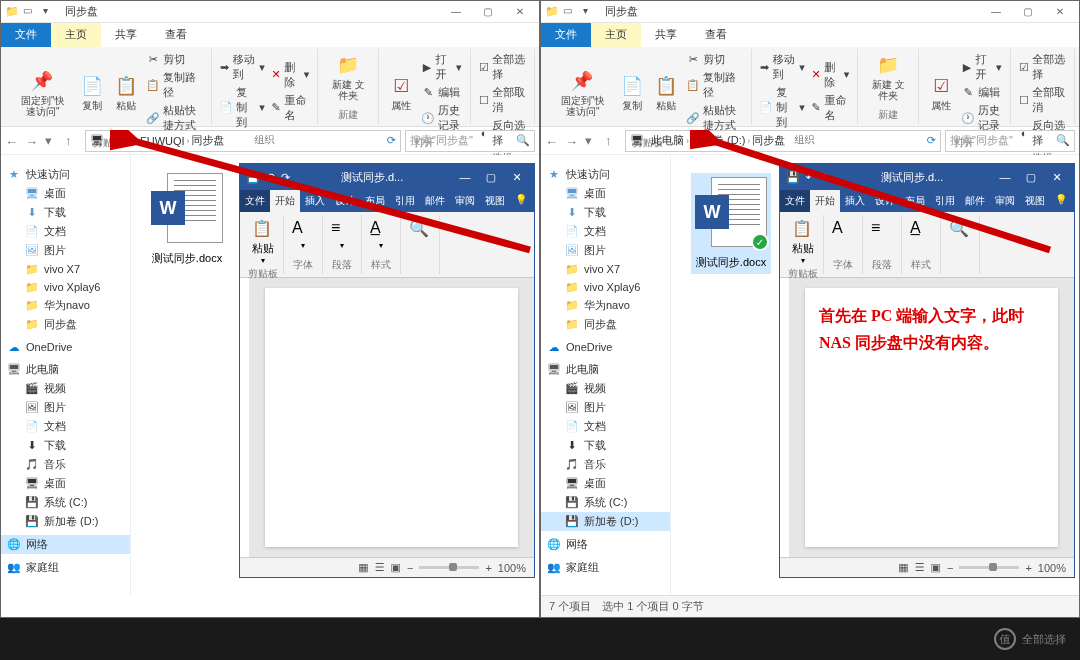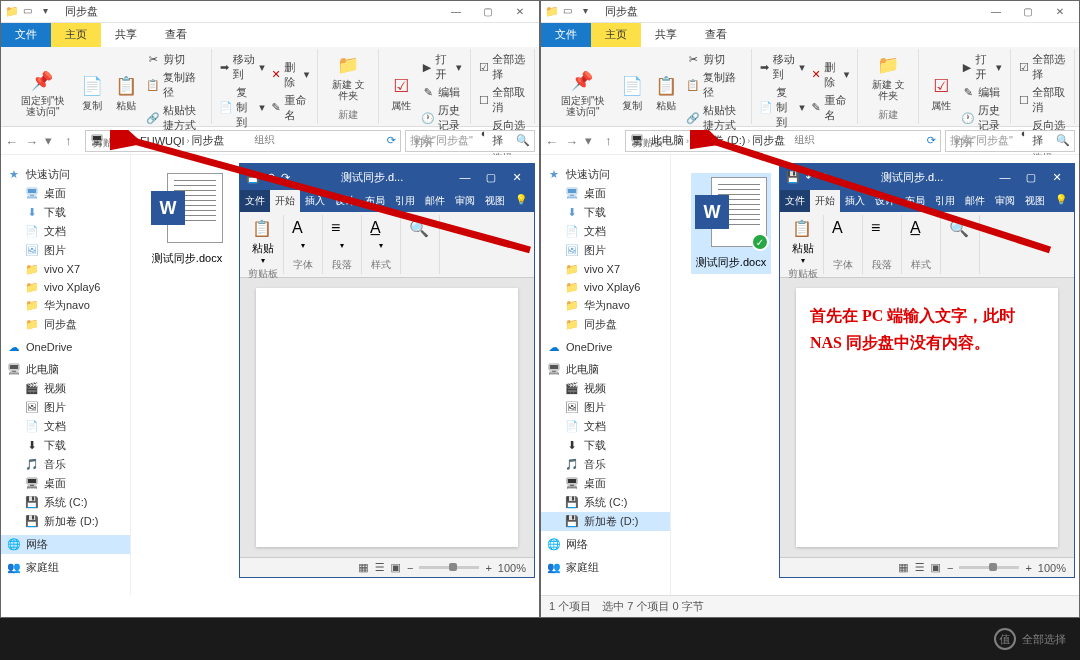--- a/index.html
+++ b/index.html
@@ -10,21 +10,21 @@
 .titlebar{height:22px;background:#fff;display:flex;align-items:center;padding:0 4px;border-bottom:1px solid #e5e5e5;}
 .titlebar .ticon{width:14px;height:14px;margin-right:4px;}
 .titlebar .qat{display:flex;gap:6px;margin-right:8px;}
 .titlebar .qat span{width:14px;height:14px;font-size:10px;color:#555;}
 .titlebar .ttitle{flex:1;color:#333;}
 .wincontrols{display:flex;gap:2px;}
 .wincontrols span{width:30px;height:20px;display:flex;align-items:center;justify-content:center;color:#666;font-size:10px;}
 .tabs{height:24px;display:flex;background:#fff;}
 .tab{padding:4px 14px;color:#333;}
 .tab.file{background:#1979ca;color:#fff;}
-.tab.active{background:#fde047;}
+.tab.active{background:#fef9c3;}
 .ribbon{height:80px;background:#f5f5f5;border-bottom:1px solid #ddd;display:flex;padding:2px 4px;}
 .rgroup{border-right:1px solid #e0e0e0;padding:2px 6px;display:flex;flex-direction:column;justify-content:space-between;}
 .rgroup .label{text-align:center;color:#777;font-size:10px;padding-top:2px;}
 .rbig{display:flex;flex-direction:column;align-items:center;gap:2px;padding:2px 4px;color:#444;}
 .rbig .ico{width:24px;height:24px;display:flex;align-items:center;justify-content:center;font-size:18px;}
 .rbig .txt{font-size:10px;text-align:center;line-height:1.1;}
 .rrow{display:flex;align-items:center;gap:2px;}
 .rsmall{display:flex;align-items:center;gap:3px;padding:1px 2px;color:#444;font-size:10px;}
 .rsmall .ico{width:14px;height:14px;font-size:11px;display:inline-flex;align-items:center;justify-content:center;}
 .rcol{display:flex;flex-direction:column;gap:1px;}
@@ -56,21 +56,21 @@
 .wtitle .ctrl span{width:22px;text-align:center;}
 .wtabs{height:22px;background:#2b579a;display:flex;color:#fff;}
 .wtab{padding:4px 5px;font-size:10px;}
 .wtab.file{background:#1e3f6f;}
 .wtab.active{background:#f3f3f3;color:#333;}
 .wribbon{height:66px;background:#f3f3f3;border-bottom:1px solid #ccc;display:flex;padding:3px;}
 .wrgrp{border-right:1px solid #ddd;padding:2px 5px;display:flex;flex-direction:column;}
 .wrgrp .lbl{text-align:center;color:#777;font-size:10px;margin-top:auto;}
 .wbig{display:flex;flex-direction:column;align-items:center;padding:2px 3px;}
 .wbig .ico{width:22px;height:22px;font-size:16px;}
-.wpage{flex:1;background:#e6e6e6;padding:10px 16px;overflow:hidden;}
+.wpage{flex:1;background:#e6e6e6;padding:10px 16px;overflow:hidden;margin-left:9px;}
 .wdoc{background:#fff;height:100%;padding:14px;box-shadow:0 1px 3px rgba(0,0,0,0.2);}
 .wstatus{height:20px;background:#f3f3f3;border-top:1px solid #ccc;display:flex;align-items:center;justify-content:flex-end;gap:6px;padding:0 8px;color:#555;font-size:10px;}
 .wstatus .slider{width:60px;height:3px;background:#ccc;position:relative;}
 .wstatus .slider::after{content:"";position:absolute;left:50%;top:-3px;width:8px;height:8px;background:#888;border-radius:2px;}
 .statusbar{position:absolute;bottom:0;left:0;right:0;height:22px;background:#f5f5f5;border-top:1px solid #ddd;display:flex;align-items:center;padding:0 8px;color:#555;}
 .arrow{position:absolute;pointer-events:none;}
 .annotation{color:#d00;font-size:16px;font-weight:bold;line-height:1.7;font-family:"Microsoft YaHei";}
 .watermark{position:absolute;right:14px;bottom:10px;color:#aaa;font-size:13px;display:flex;align-items:center;gap:6px;opacity:0.7;}
 .watermark .logo{width:22px;height:22px;border:2px solid #aaa;border-radius:50%;display:flex;align-items:center;justify-content:center;font-size:11px;}
 .sitem.selected{background:#cde8ff;}
@@ -729,21 +729,21 @@
             <span>▣</span>
           <span>−</span>
             <div class="slider"></div>
             <span>+</span>
           <span>100%</span>
         </div>
       </div>
     </div>
   </div>
   <div class="statusbar">
-      <span>1 个项目　选中 7 个项目 0 字节</span>
+      <span>7 个项目　选中 1 个项目 0 字节</span>
     </div>
 </div>
 
 <svg class="arrow" style="left:110px;top:130px;width:430px;height:140px">
     <defs>
       <marker id="ah1" markerWidth="12" markerHeight="12" refX="2" refY="6" orient="auto">
         <path d="M12,0 L0,6 L12,12 Z" fill="#c00"></path>
       </marker>
     </defs>
     <line x1="420" y1="120" x2="20" y2="10" stroke="#c00" stroke-width="7" marker-end="url(#ah1)"></line>

